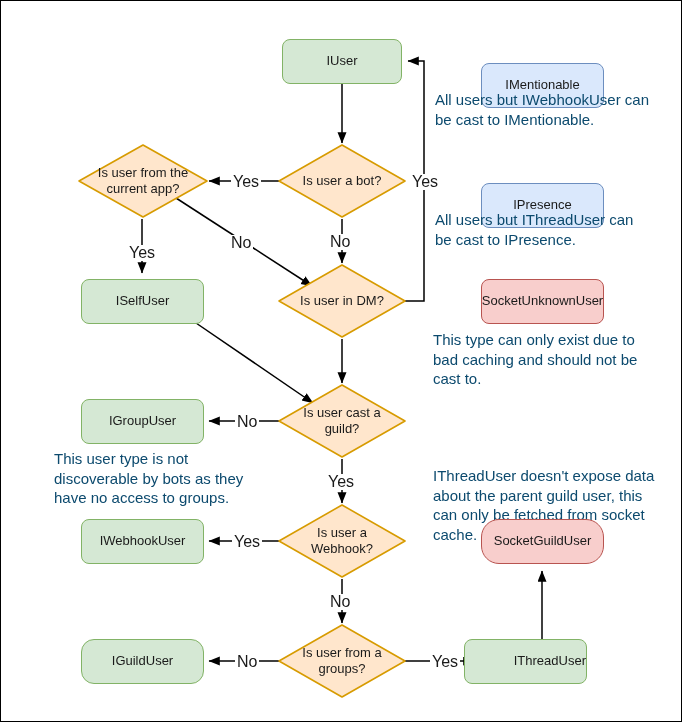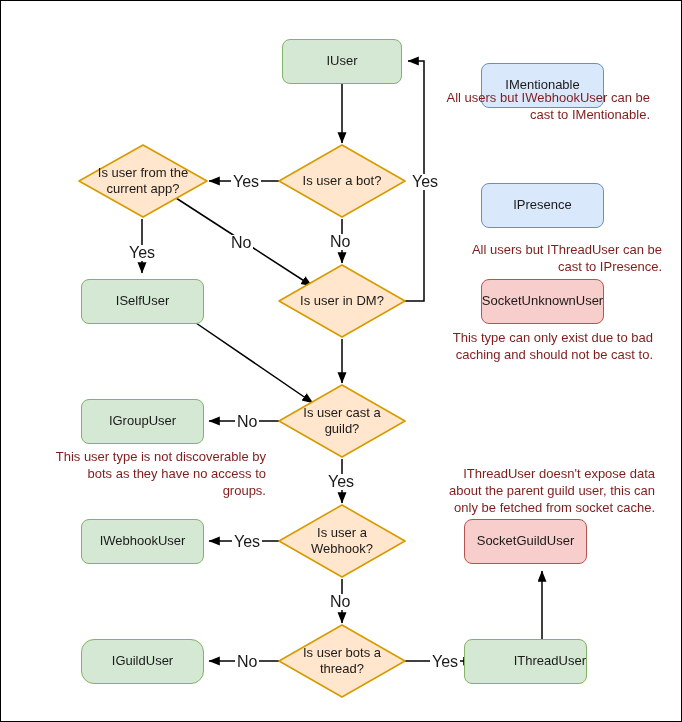--- a/index.html
+++ b/index.html
@@ -74,23 +74,23 @@
     justify-content: center;
     text-align: center;
     font-size: 13px;
     color: #1a1a1a;
     line-height: 1.25;
     padding: 0 14px;
     box-sizing: border-box;
   }
   .caption {
     position: absolute;
-    font-size: 13px;
-    color: #7f1d1d;
-    text-align: right;
+    font-size: 15px;
+    color: #0c4a6e;
+    text-align: left;
     line-height: 1.3;
   }
   .edge-label {
     position: absolute;
     font-size: 16px;
     color: #1a1a1a;
     background: #ffffff;
     padding: 0 2px;
     white-space: nowrap;
     line-height: 1;
@@ -191,44 +191,44 @@
   </div>
 
   <div class="node box box-green" style="left:80px; top:638px; width:123px; height:45px;border-radius:13px;">
     <span>IGuildUser</span>
   </div>
 
   <div class="diamond-wrap" style="left:276px; top:622px; width:130px; height:76px;">
     <svg class="diamond-shape" viewBox="0 0 130 76" xmlns="http://www.w3.org/2000/svg">
       <path d="M65,2 L128,38 L65,74 L2,38 Z" fill="#ffe6cc" stroke="#d79b00" stroke-width="1.6" stroke-linejoin="round"></path>
     </svg>
-    <div class="diamond-label">Is user bots a thread?</div>
+    <div class="diamond-label">Is user from a groups?</div>
   </div>
 
   <div class="node box box-green" style="left:463px; top:638px; width:123px; height:45px;justify-content:flex-end;">
     <span>IThreadUser</span>
   </div>
 
   <div class="node box box-blue" style="left:480px; top:38px; width:123px; height:45px;">
     <span>IMentionable</span>
   </div>
   <div class="caption" style="left:434px; top:89px; width:215px;">All users but IWebhookUser can be cast to IMentionable.</div>
 
   <div class="node box box-blue" style="left:480px; top:158px; width:123px; height:45px;">
     <span>IPresence</span>
   </div>
-  <div class="caption" style="left:446px; top:209px; width:215px;margin-top:32px;">All users but IThreadUser can be cast to IPresence.</div>
+  <div class="caption" style="left:434px; top:209px; width:215px;">All users but IThreadUser can be cast to IPresence.</div>
 
   <div class="node box box-red" style="left:480px; top:278px; width:123px; height:45px;">
     <span>SocketUnknownUser</span>
   </div>
   <div class="caption" style="left:432px; top:329px; width:220px;">This type can only exist due to bad caching and should not be cast to.</div>
 
   <div class="caption" style="left:432px; top:465px; width:222px;">IThreadUser doesn't expose data about the parent guild user, this can only be fetched from socket cache.</div>
-  <div class="node box box-red" style="left:463px; top:518px; width:123px; height:45px;">
+  <div class="node box box-red" style="left:480px; top:518px; width:123px; height:45px;border-radius:18px;">
     <span>SocketGuildUser</span>
   </div>
 
   <div class="caption" style="left:53px; top:448px; width:212px;">This user type is not discoverable by bots as they have no access to groups.</div>
 
   <div class="edge-label" style="left:230px; top:173px;">Yes</div>
 
   <div class="edge-label" style="left:409px; top:173px;">Yes</div>
 
   <div class="edge-label" style="left:327px; top:233px;">No</div>

